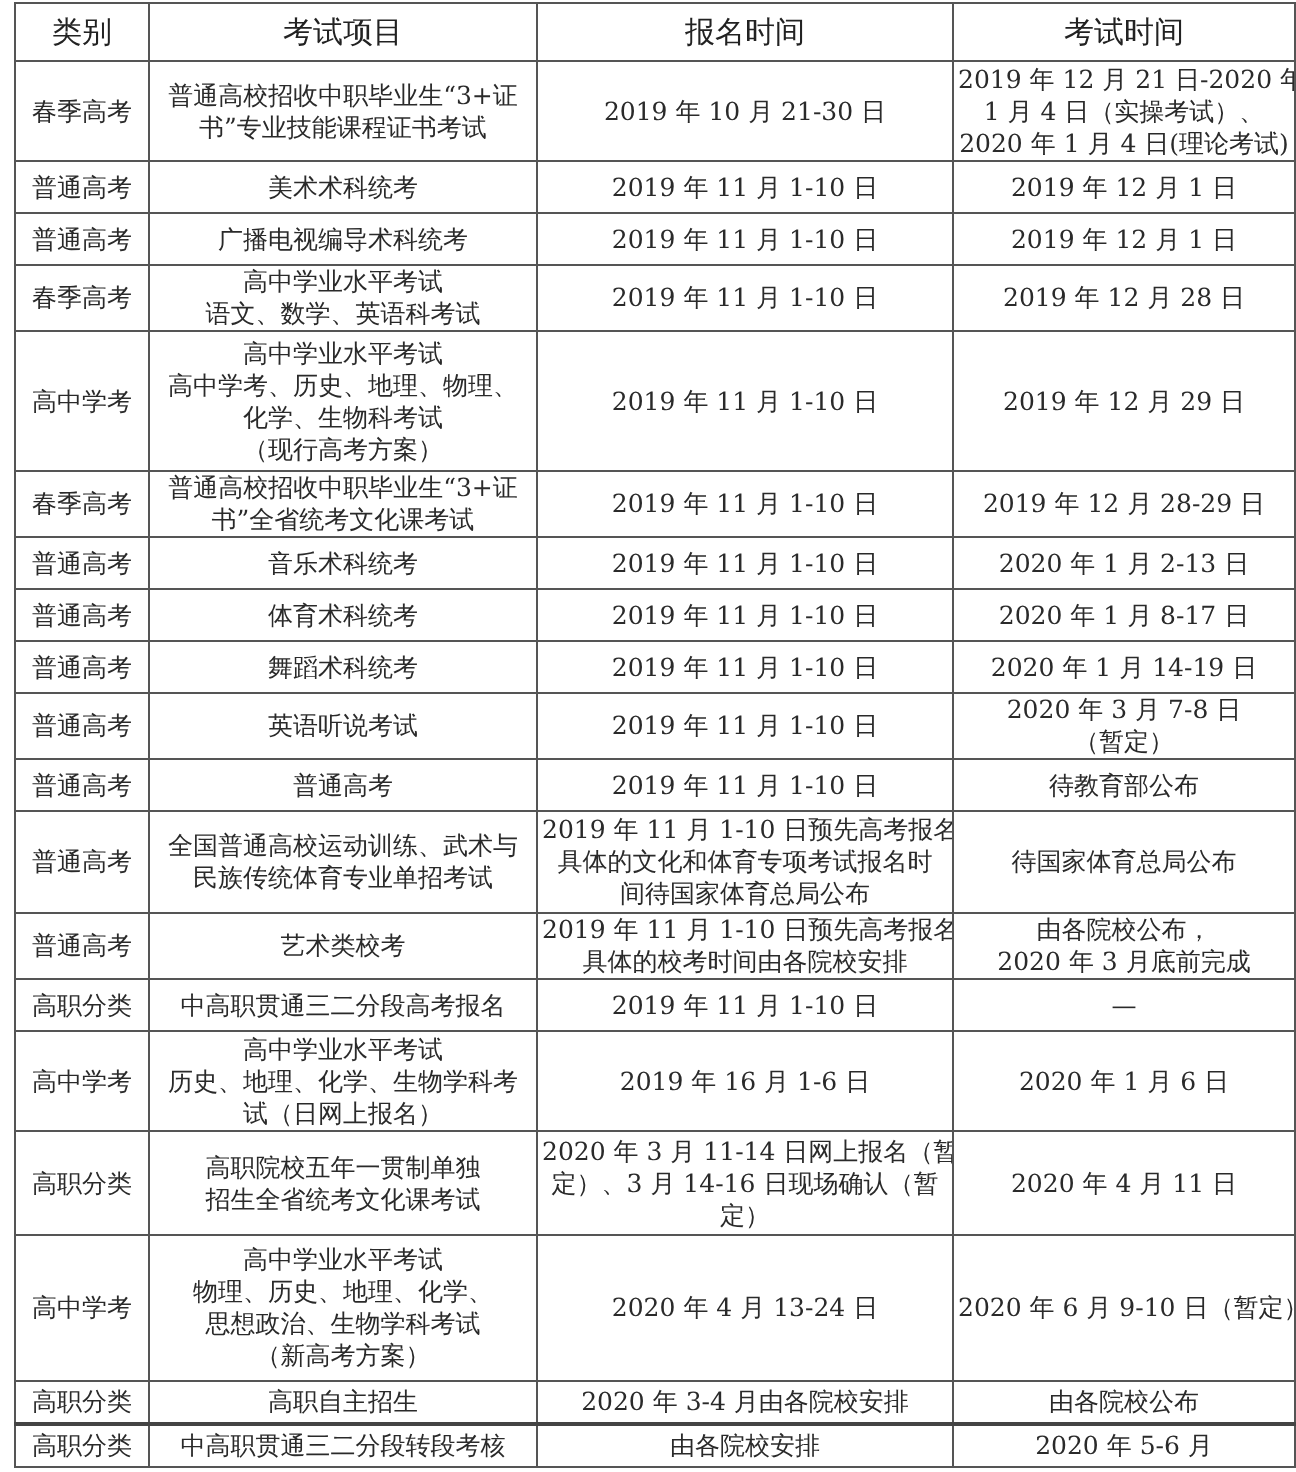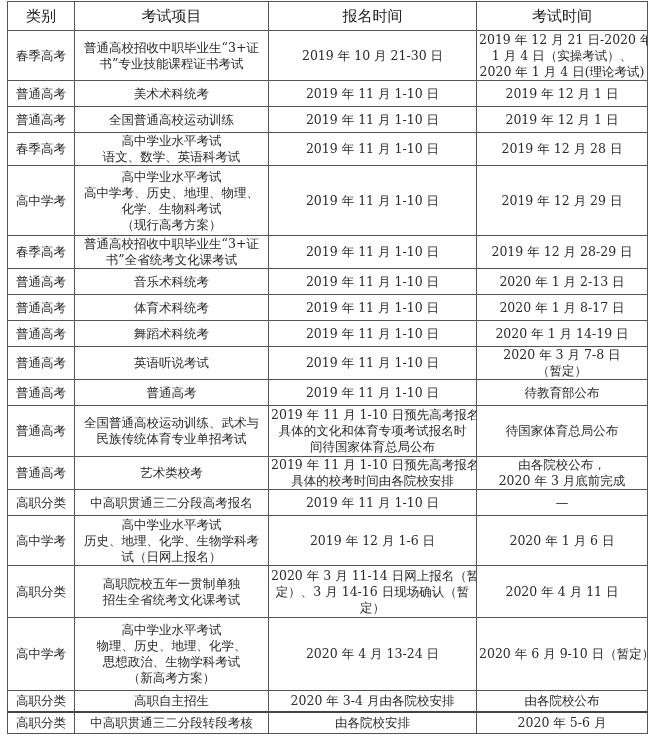--- a/index.html
+++ b/index.html
@@ -65,21 +65,21 @@
         <td>
           <span class="cell-line">2019 年 11 月 1-10 日</span>
         </td>
         <td>
           <span class="cell-line">2019 年 12 月 1 日</span>
         </td>
       </tr>
       <tr style="height: 26px;">
         <td>普通高考</td>
         <td>
-          <span class="cell-line">全国普通高校运动训练</span>
+          <span class="cell-line">广播电视编导术科统考</span>
         </td>
         <td>
           <span class="cell-line">2019 年 11 月 1-10 日</span>
         </td>
         <td>
           <span class="cell-line">2019 年 12 月 1 日</span>
         </td>
       </tr>
       <tr style="height: 33px;">
         <td>春季高考</td>
@@ -225,21 +225,21 @@
         </td>
       </tr>
       <tr style="height: 50px;">
         <td>高中学考</td>
         <td>
           <span class="cell-line">高中学业水平考试</span>
           <span class="cell-line">历史、地理、化学、生物学科考</span>
           <span class="cell-line">试（日网上报名）</span>
         </td>
         <td>
-          <span class="cell-line">2019 年 12 月 1-6 日</span>
+          <span class="cell-line">2019 年 16 月 1-6 日</span>
         </td>
         <td>
           <span class="cell-line">2020 年 1 月 6 日</span>
         </td>
       </tr>
       <tr style="height: 52px;">
         <td>高职分类</td>
         <td>
           <span class="cell-line">高职院校五年一贯制单独</span>
           <span class="cell-line">招生全省统考文化课考试</span>

